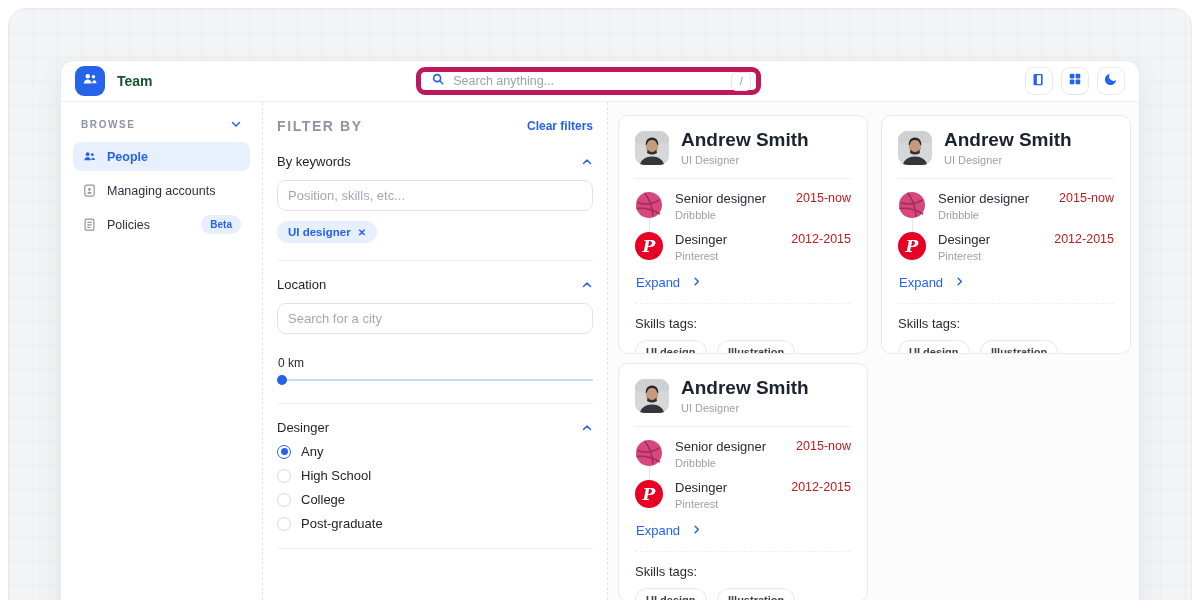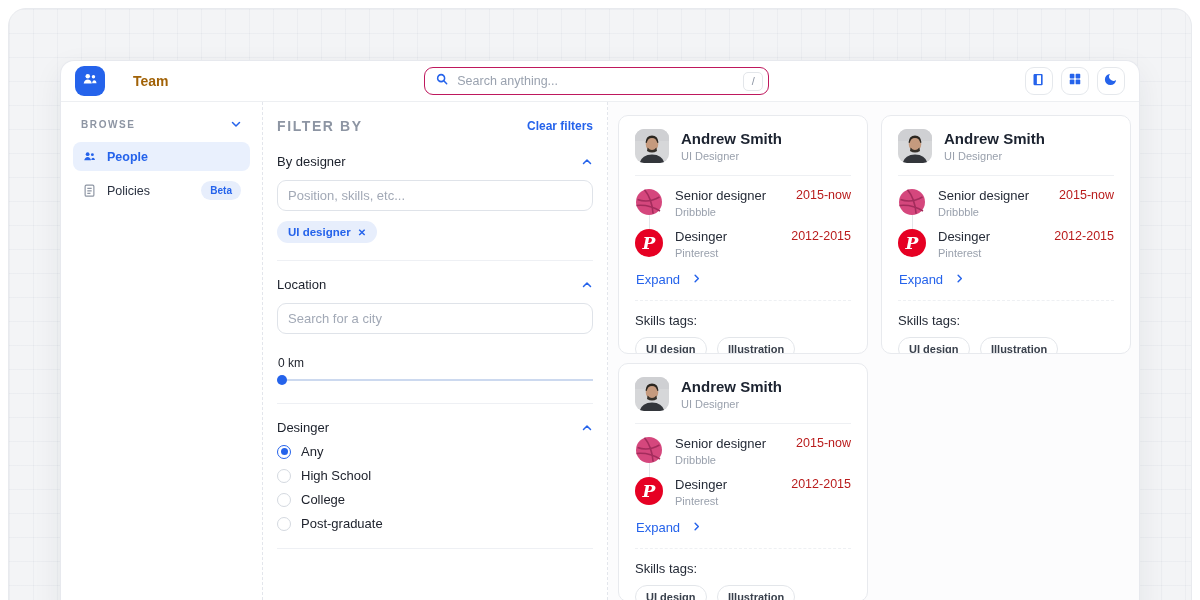--- a/index.html
+++ b/index.html
@@ -15,23 +15,23 @@
   .app{ position:absolute; left:60px; top:60px; width:1080px; height:560px;
     background:#fff; border:1px solid #e7e9ee; border-bottom:none;
     border-radius:14px 14px 0 0; overflow:hidden; display:flex; flex-direction:column;
     box-shadow:0 10px 30px rgba(30,40,60,.07); }
 
   
   .app-header{ flex:0 0 41px; display:flex; align-items:center; gap:12px;
     padding:0 14px; border-bottom:1px solid #edeff2; }
   .logo{ width:30px; height:30px; border-radius:9px; background:#2563eb; color:#fff;
     display:flex; align-items:center; justify-content:center; }
-  .app-title{ font-size:14px; font-weight:bold; color:#a16207;margin-left:16px; }
+  .app-title{ font-size:14px; font-weight:bold; color:#14532d; }
   .search{ width:345px; height:28px; margin:0 auto; display:flex; align-items:center; gap:8px;
-    border:1px solid #be185d; border-radius:9px; padding:0 5px 0 10px; background:#fff; color:#2563eb; }
+    border:5px solid #be185d; border-radius:9px; padding:0 5px 0 10px; background:#fff; color:#2563eb; }
   .search input{ flex:1; border:none; outline:none; font-size:12.5px; color:#3a4150;
     font-family:"Liberation Sans", sans-serif; background:transparent; }
   .search input::placeholder{ color:#9aa2af; }
   .kbd{ min-width:20px; height:19px; border:1px solid #e3e6ea; border-radius:5px; color:#8d95a3;
     font-size:11px; display:flex; align-items:center; justify-content:center; padding:0 5px; }
   .actions{ display:flex; gap:8px; }
   .icon-btn{ width:28px; height:28px; border:1px solid #e5e8ec; border-radius:9px; background:#fff;
     color:#2563eb; display:flex; align-items:center; justify-content:center; cursor:pointer; }
 
   
@@ -77,21 +77,21 @@
   .radio.checked::after{ content:""; position:absolute; inset:2.5px; background:#2563eb; border-radius:50%; }
   .edu-list{ margin-top:8px; }
 
   
   .main{ flex:1; background:#fcfcfd; padding:13px 10px; display:grid;
     grid-template-columns:250px 250px; grid-auto-rows:239px; gap:9px 13px;
     align-content:start; overflow:hidden; }
   .card{ background:#fff; border:1px solid #e8eaee; border-radius:10px; padding:13px 16px; overflow:hidden; }
   .card-head{ display:flex; gap:12px; align-items:center; }
   .avatar{ width:34px; height:34px; border-radius:9px; overflow:hidden; flex:0 0 34px; }
-  .card-name{ font-size:15px; font-weight:bold; color:#1c2330; }
+  .card-name{ font-size:19px; font-weight:bold; color:#1c2330; }
   .card-role{ font-size:11px; color:#9aa1ad; margin-top:3px; }
   .card-div{ border:none; border-top:1px solid #eef0f3; margin:12px 0; }
   .card-div.dashed{ border-top-style:dashed; }
   .exp-list{ position:relative; }
   .exp-list::before{ content:""; position:absolute; left:14px; top:16px; bottom:24px; width:1px; background:#e3e6ea; }
   .exp-row{ display:flex; gap:12px; align-items:flex-start; margin-bottom:11px; }
   .exp-icon{ width:28px; height:28px; flex:0 0 28px; position:relative; z-index:1; border-radius:50%; }
   .pin-badge{ background:#e60023; color:#fff; display:flex; align-items:center; justify-content:center;
     font-family:"DejaVu Serif", serif; font-weight:bold; font-style:italic; font-size:17px; }
   .exp-title{ font-size:13px; color:#262c38; }
@@ -180,20 +180,30 @@
           <svg width="15" height="15" viewBox="0 0 24 24" fill="currentColor">
               <circle cx="9" cy="8.2" r="3"></circle>
               <circle cx="16.6" cy="9" r="2.3"></circle>
               <path d="M3.6 18c.5-3.4 2.7-5.4 5.4-5.4s4.9 2 5.4 5.4z"></path>
               <path d="M14.8 17.6c.3-2.4 1.3-3.8 2.9-3.8 1.7 0 2.7 1.4 3 3.8z"></path>
             </svg>
         </span>
         <span>People</span>
       </div>
 
+      <div class="nav-item">
+        <span class="nicon">
+          <svg width="15" height="15" viewBox="0 0 24 24" fill="none" stroke="currentColor" stroke-width="1.9">
+              <rect x="4.5" y="3.5" width="15" height="17.5" rx="3"></rect>
+              <circle cx="12" cy="10.2" r="2.1" fill="currentColor" stroke="none"></circle>
+              <path d="M8.5 17c.4-1.9 1.7-2.9 3.5-2.9s3.1 1 3.5 2.9z" fill="currentColor" stroke="none"></path>
+            </svg>
+        </span>
+        <span>Managing accounts</span>
+      </div>
 
       <div class="nav-item">
         <span class="nicon">
           <svg width="15" height="15" viewBox="0 0 24 24" fill="none" stroke="currentColor" stroke-width="1.9">
               <rect x="5" y="3.5" width="14" height="17.5" rx="2"></rect>
               <line x1="8.5" y1="8.5" x2="15.5" y2="8.5"></line>
               <line x1="8.5" y1="12.5" x2="15.5" y2="12.5"></line>
               <line x1="8.5" y1="16.5" x2="13.5" y2="16.5"></line>
             </svg>
         </span>
@@ -202,21 +212,21 @@
       </div>
     </aside>
 
     <section class="filters">
       <div class="filters-head">
         <span class="filters-title">FILTER BY</span>
         <span class="clear-link">Clear filters</span>
       </div>
 
       <div class="section-head">
-        <span>By designer</span>
+        <span>By keywords</span>
         <span class="chev">
           <svg width="12" height="12" viewBox="0 0 24 24" fill="none" stroke="currentColor" stroke-width="3" stroke-linecap="round" stroke-linejoin="round">
               <polyline points="5 15 12 8 19 15"></polyline>
             </svg>
         </span>
       </div>
       <input class="text-input" placeholder="Position, skills, etc..." style="">
       <div>
         <span class="tag-blue">
           <span>UI designer</span>

